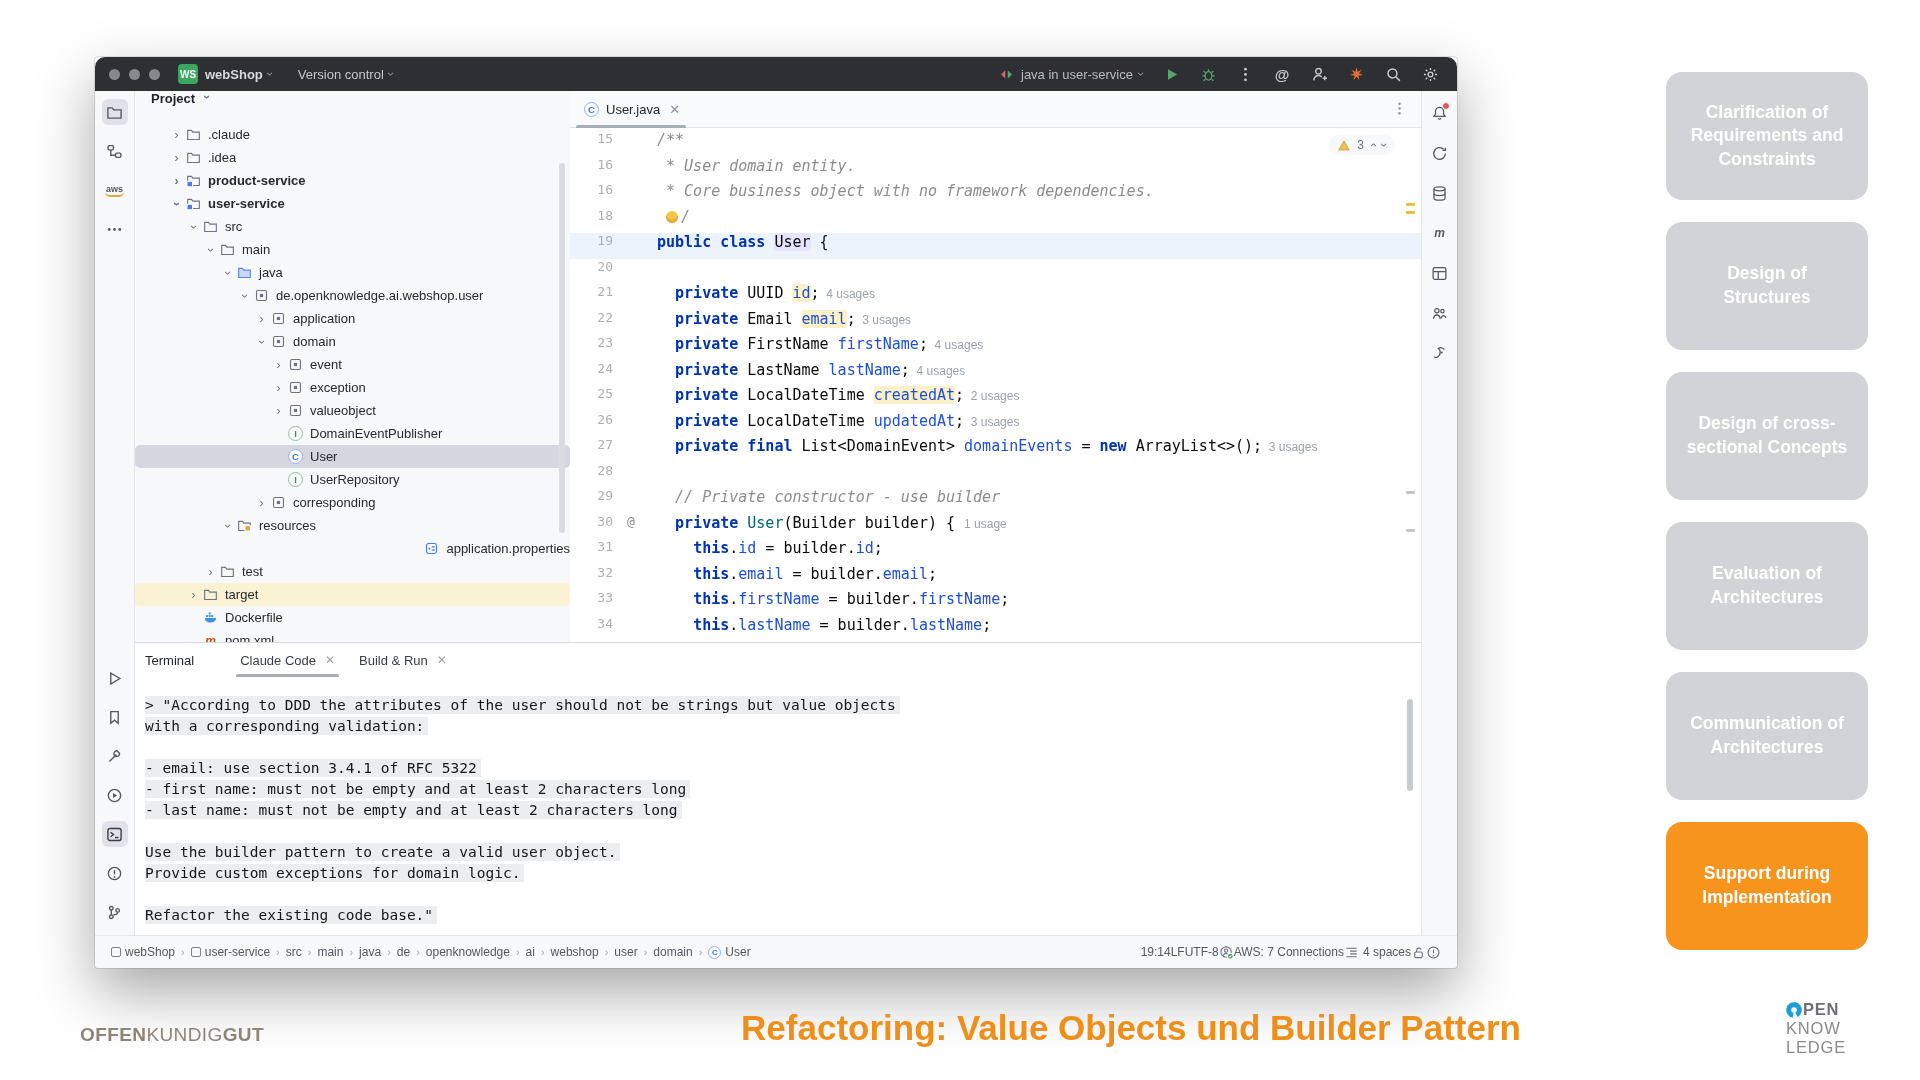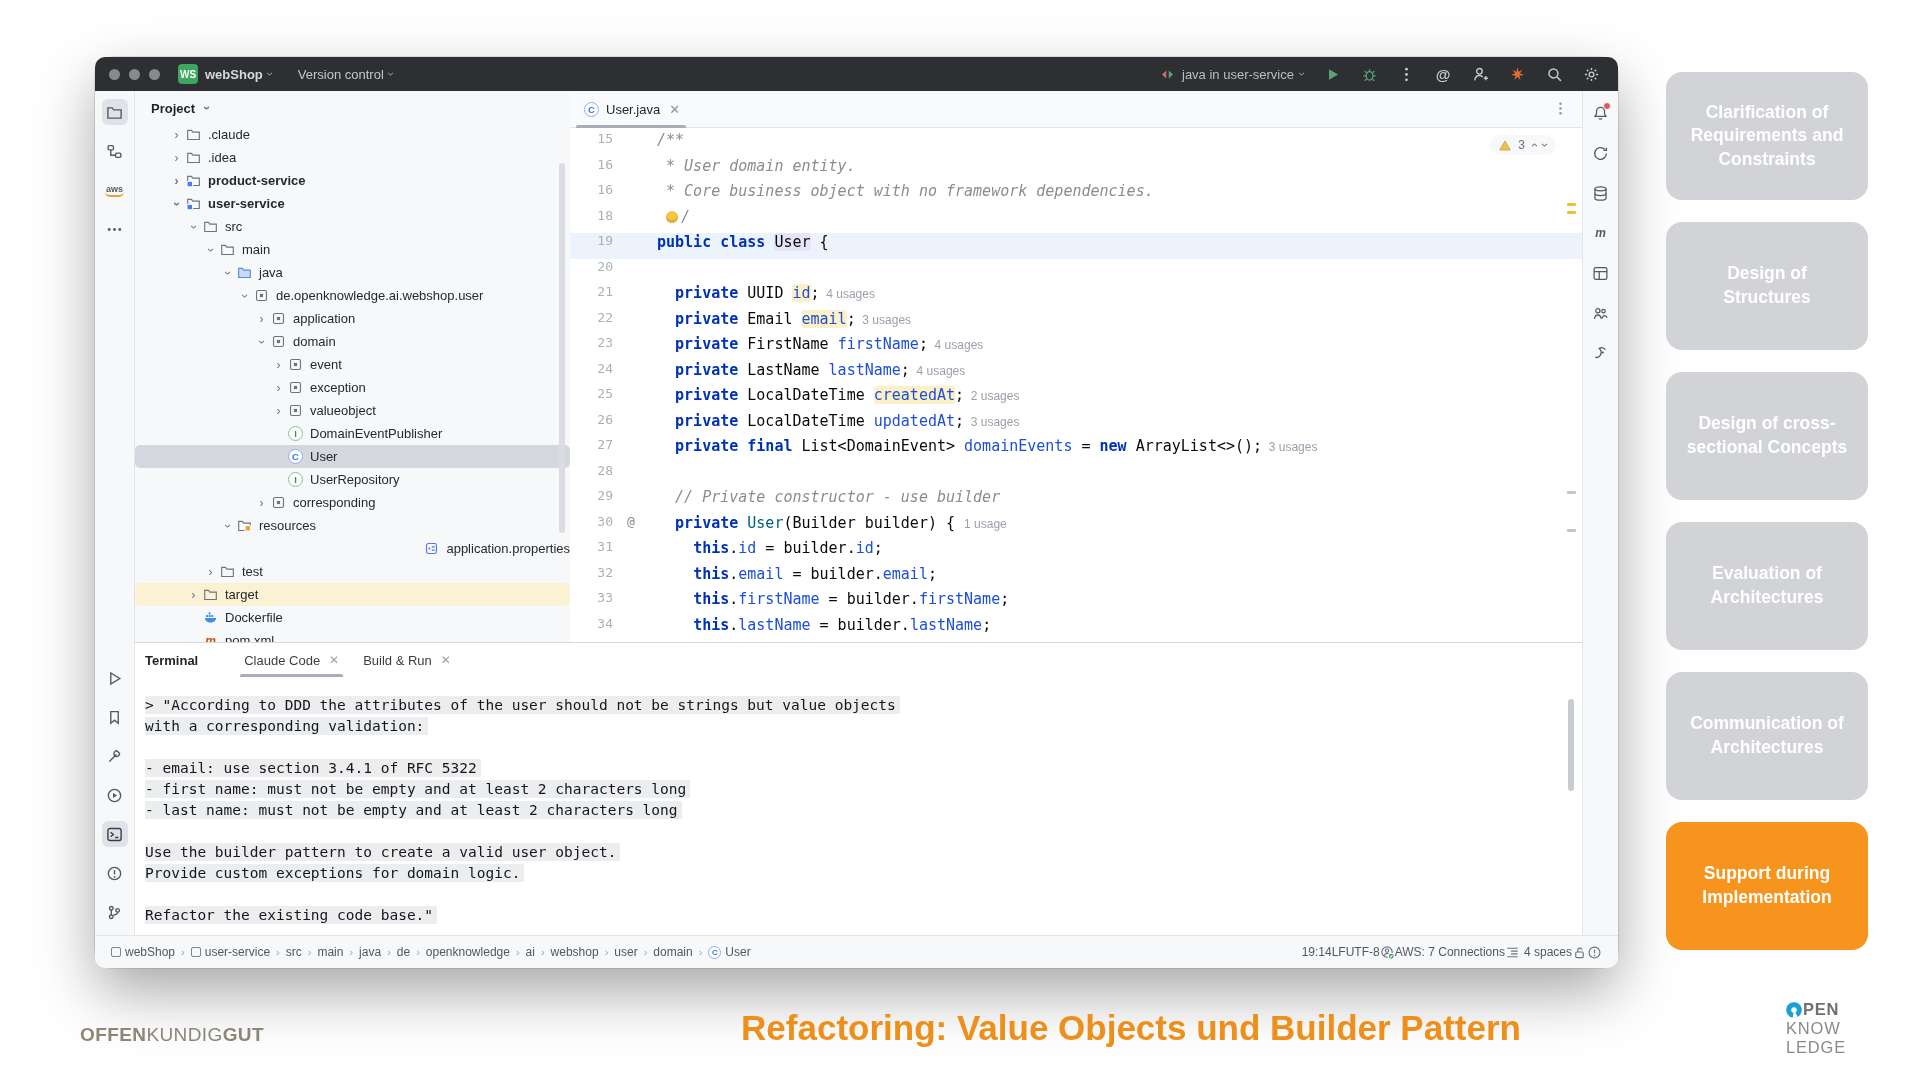--- a/index.html
+++ b/index.html
@@ -1,20 +1,20 @@
 <!DOCTYPE html>
 <html><head>
 <meta charset="utf-8">
 <style>
   html,body{margin:0;padding:0}
   body{width:1920px;height:1080px;position:relative;overflow:hidden;background:#fff;
        font-family:"Liberation Sans",sans-serif;-webkit-font-smoothing:antialiased}
 
   
-  .ide{position:absolute;left:95px;top:57px;width:1523px;height:911px;border-radius:19px;
+  .ide{position:absolute;left:95px;top:57px;width:1362px;height:911px;border-radius:3px;
        background:#F7F8FA;box-shadow:0 24px 60px rgba(0,0,0,.35),0 0 0 1px rgba(0,0,0,.10)}
 
   .titlebar{position:absolute;left:0;top:0;right:0;height:34px;background:#2D2F33;
             border-radius:10px 10px 0 0;display:flex;align-items:center;color:#C3C6CC;font-size:13px}
   .dots{display:flex;gap:9px;margin-left:14px}
   .dots span{width:11px;height:11px;border-radius:50%;background:#87898E}
   .ws-badge{width:20px;height:20px;border-radius:4px;background:#3DA65F;color:#fff;font-weight:700;
             font-size:10px;display:flex;align-items:center;justify-content:center;margin:0 7px 0 18px}
   .tb-item{display:flex;align-items:center;gap:5px;margin-right:26px}
   .tb-item b{font-weight:700;color:#D6D8DD}
@@ -32,21 +32,21 @@
   .stripe-ic{width:26px;height:26px;border-radius:6px}
   .stripe-ic svg{width:17px;height:17px}
   .stripe-ic.active{background:#DFE2E8}
   .leftstripe .bottomgrp{display:flex;flex-direction:column;gap:13px;padding-bottom:10px;margin-top:auto}
   .awsico{font-size:9px;font-weight:700;color:#55585E;border-bottom:2px solid #E8A33D;
           border-radius:0 0 5px 5px;padding:0 1px 1px 1px}
 
   
   .project{position:absolute;left:40px;top:34px;width:435px;height:551px;background:#F7F8FA;
            border-right:1px solid #E3E5E9;overflow:hidden}
-  .project-header{height:34px;display:flex;align-items:center;gap:10px;padding-left:16px;
+  .project-header{height:34px;display:flex;align-items:flex-start;gap:10px;padding-left:16px;
                   font-weight:700;font-size:13px;color:#1F2228}
   .project-header .chev{color:#6C707E}
   .tree{position:absolute;top:32px;left:0;right:0}
   .trow{height:23px;display:flex;align-items:center;font-size:13px;color:#26282E;white-space:nowrap}
   .trow.bold{font-weight:700}
   .trow.selected{background:#D4D7DD;border-radius:5px}
   .trow.rowhl{background:#FAF2D3;border-radius:5px}
   .tchev{width:17px;flex:none;text-align:center;color:#6C707E;font-size:13px}
   .tchev .chev{color:#6C707E}
   .tico{width:17px;height:16px;flex:none;margin-right:6px;display:flex;align-items:center;justify-content:center}
@@ -97,21 +97,21 @@
   .rightstripe{position:absolute;right:0;top:34px;bottom:33px;width:36px;background:#F7F8FA;
                border-left:1px solid #E3E5E9;display:flex;flex-direction:column;align-items:center;
                padding-top:10px;gap:16px;box-sizing:border-box}
   .rightstripe .stripe-ic{width:24px;height:24px;position:relative}
   .ndot{position:absolute;top:1px;right:2px;width:6px;height:6px;border-radius:50%;background:#DB5860;border:1px solid #F7F8FA}
 
   
   .terminal{position:absolute;left:40px;top:585px;right:36px;bottom:33px;background:#fff;
             border-top:1px solid #D7D9DE}
   .term-tabs{height:34px;display:flex;align-items:center;font-size:13px;color:#3A3D43;padding-left:10px}
-  .term-title{font-weight:700;color:#1F2228;margin-right:34px}
+  .term-title{font-weight:400;color:#1F2228;margin-right:34px}
   .ttab{display:flex;gap:9px;align-items:center;height:100%;position:relative;padding:0 12px;color:#3A3D43}
   .ttab .x{color:#9DA1A8;font-size:12px}
   .ttab.active::after{content:"";position:absolute;left:8px;right:8px;bottom:0;height:3px;
                       background:#A9ADB5;border-radius:2px 2px 0 0}
   .term-body{position:absolute;top:52px;left:10px;right:26px;bottom:0;
              font-family:"DejaVu Sans Mono","Liberation Mono",monospace;font-size:14.5px;
              line-height:21px;color:#15171A;white-space:pre}
   .tline span.sel{background:#ECEDEF;padding:1px 4px 1px 0}
   .term-scroll{position:absolute;right:8px;top:56px;width:6px;height:92px;background:#C8CBD0;border-radius:3px}
 

